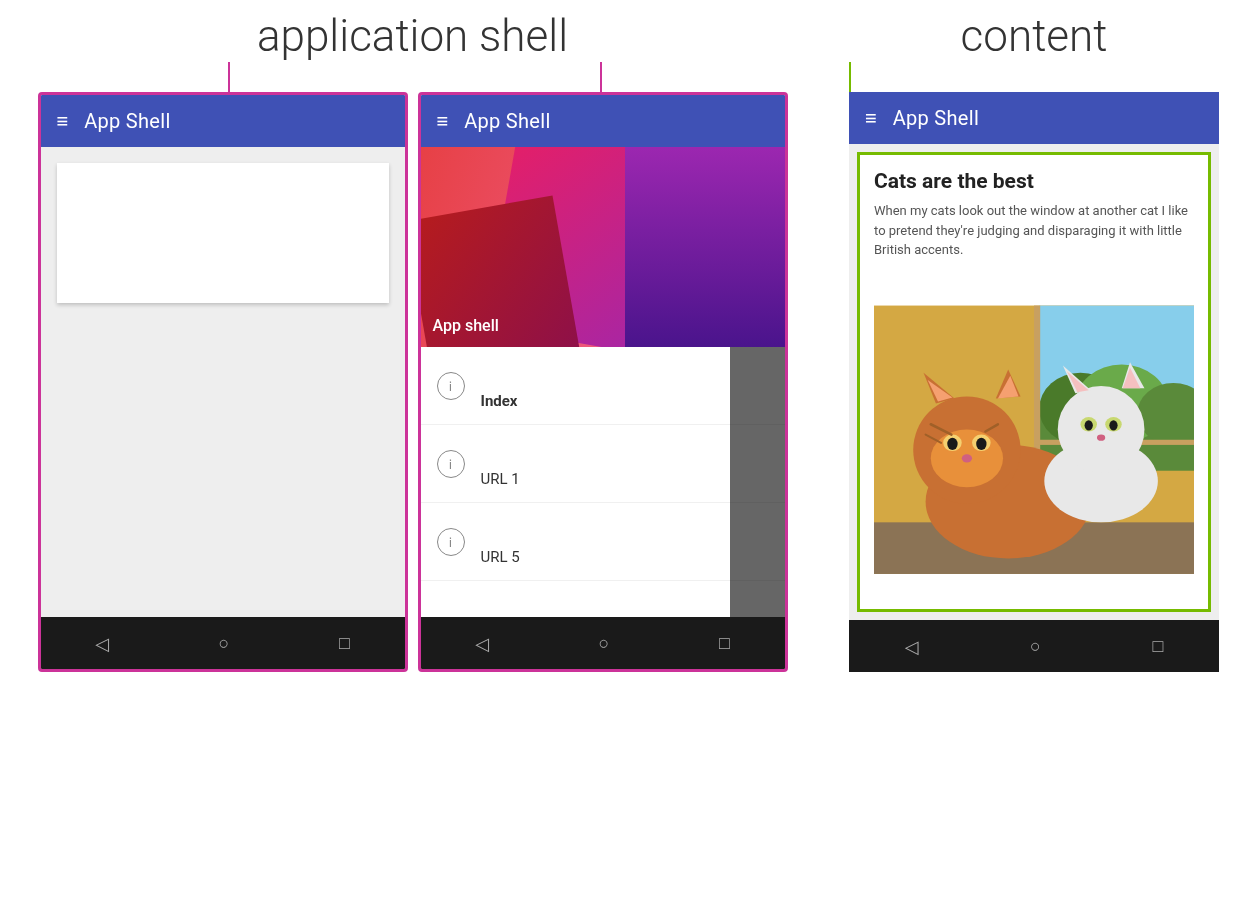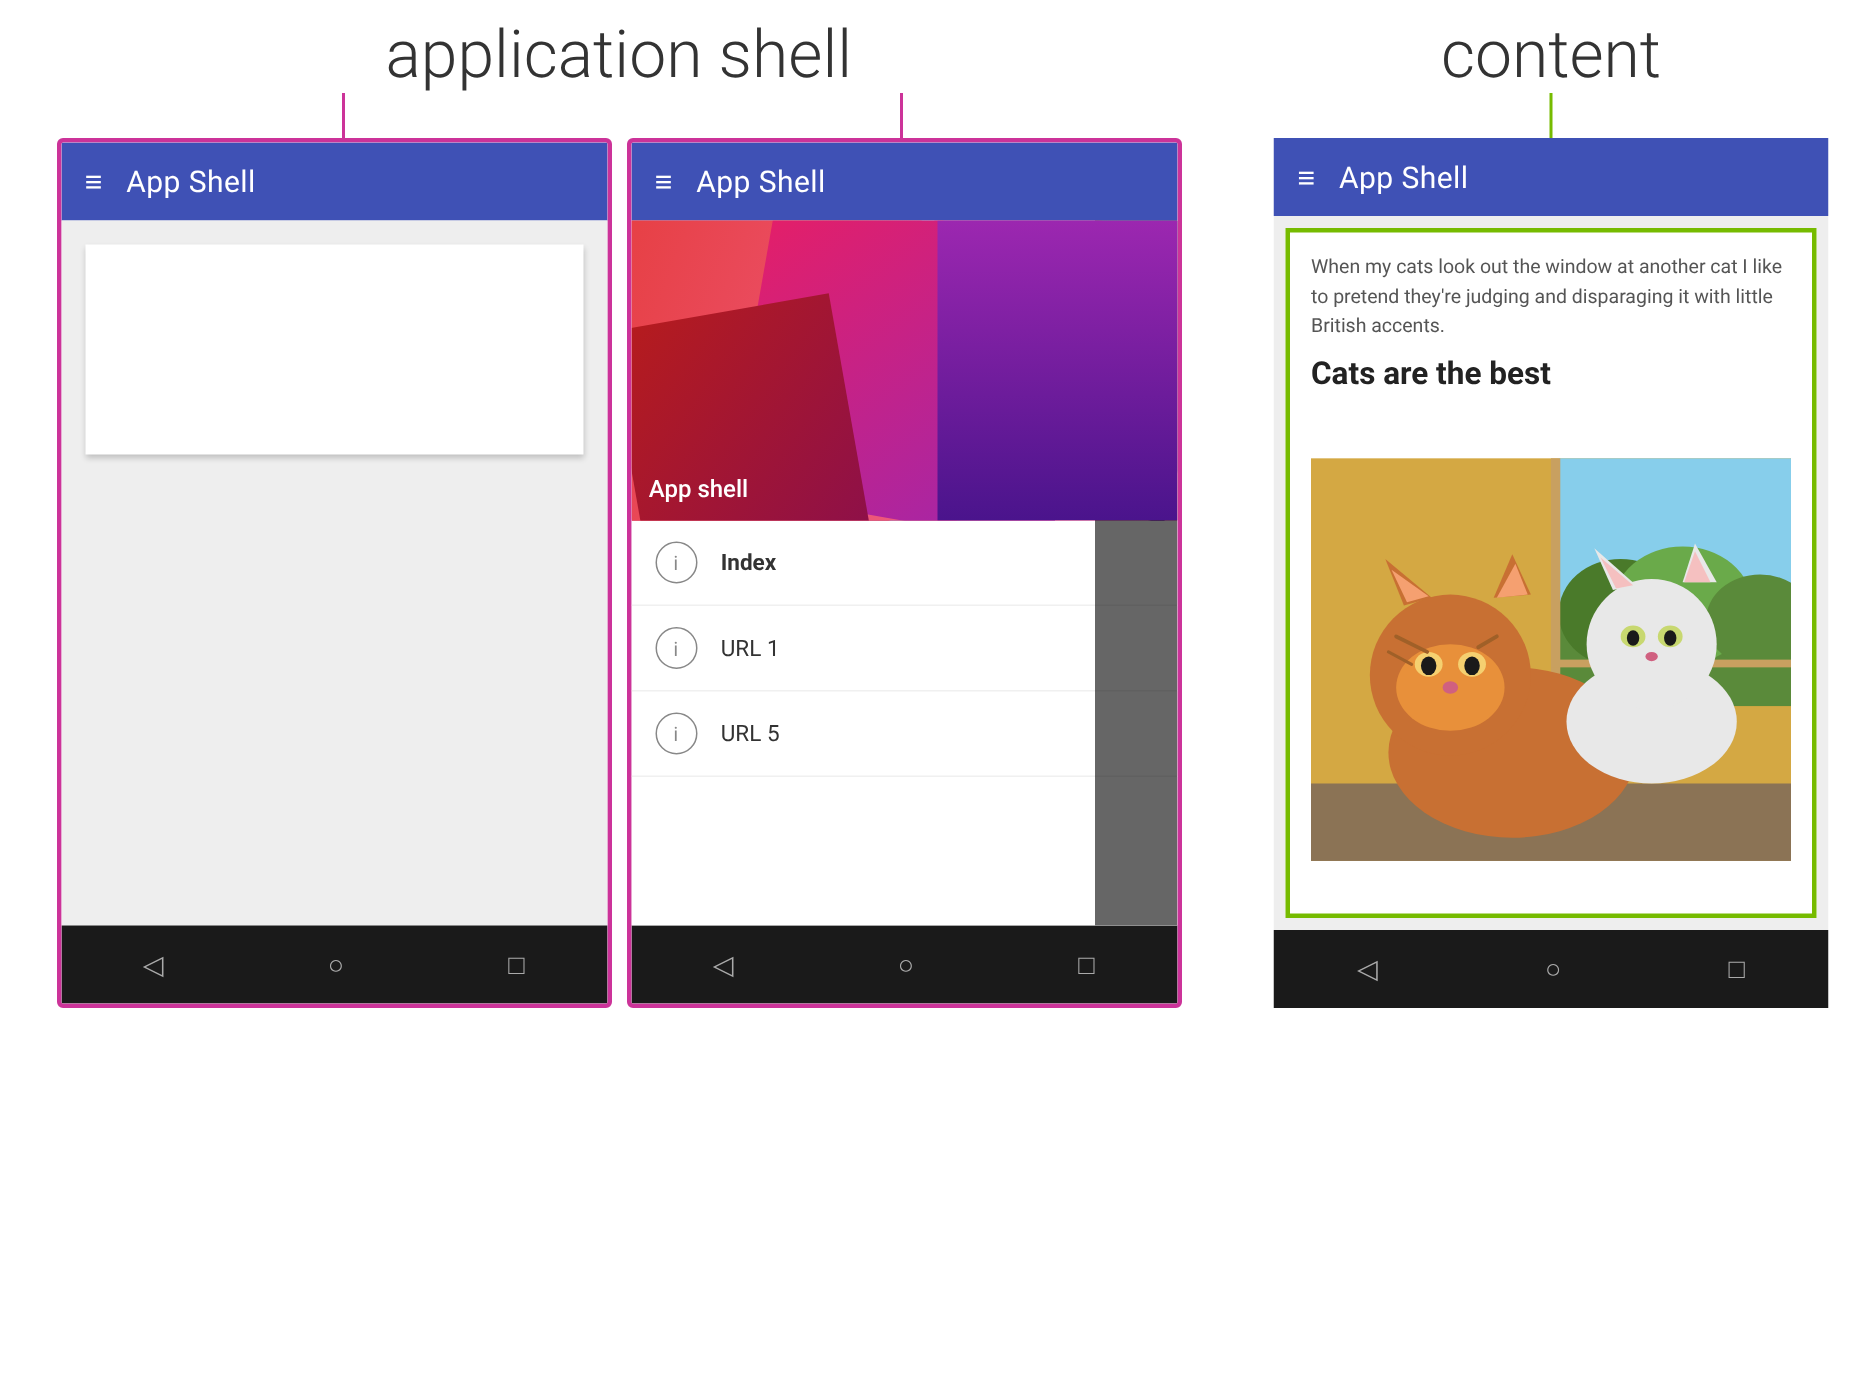--- a/index.html
+++ b/index.html
@@ -134,20 +134,21 @@
       justify-content: center;
       color: #888;
       font-size: 13px;
       flex-shrink: 0;
       margin-right: 16px;
     }
 
     .drawer-item-text {
       font-size: 15px;
       color: #333;
+      margin-top: 31px;
     }
 
     .drawer-item-bold .drawer-item-text {
       font-weight: 700;
     }
 
     .top-area {
       display: flex;
       width: 1189px;
       margin: 10px 30px 0 30px;
@@ -163,21 +164,20 @@
 
     .phones-row {
       display: flex;
       flex-direction: row;
       align-items: flex-start;
     }
 
     .right-wrapper {
       display: flex;
       flex-direction: column;
-      align-items: center;
       margin-left: 30px;
       flex: 1;
     }
   </style>
 </head>
 <body>
 
 <div class="top-area">
 
   <div class="left-middle-wrapper">
@@ -263,22 +263,22 @@
     <div style="width:370px;height:580px;background:#ffffff;overflow:hidden;display:flex;flex-direction:column;">
 
       <div class="app-bar">
         <span class="app-bar-icon">≡</span>
         <span class="app-bar-title">App Shell</span>
       </div>
 
       <div style="flex:1;background:#eeeeee;padding:8px;display:flex;flex-direction:column;overflow:hidden;">
         <div style="border:3px solid #76bb00;background:white;flex:1;display:flex;flex-direction:column;overflow:hidden;">
           <div style="padding:14px;">
+            <div style="font-size:21px;font-weight:700;color:#222;margin-bottom:8px;">Cats are the best</div>
             <div style="font-size:13px;color:#555;line-height:1.5;margin-bottom:10px;">When my cats look out the window at another cat I like to pretend they're judging and disparaging it with little British accents.</div>
-            <div style="font-size:21px;font-weight:700;color:#222;margin-bottom:8px;">Cats are the best</div>
           </div>
 
           <div style="flex:1;overflow:hidden;margin:0 14px 14px 14px;min-height:200px;">
             <svg width="100%" height="100%" viewBox="0 0 310 260" xmlns="http://www.w3.org/2000/svg">
 
               <rect width="310" height="260" fill="#d4a843"></rect>
 
               <rect x="160" y="0" width="150" height="140" fill="#87ceeb"></rect>
 
               <rect x="160" y="100" width="150" height="60" fill="#5a8a3a"></rect>

